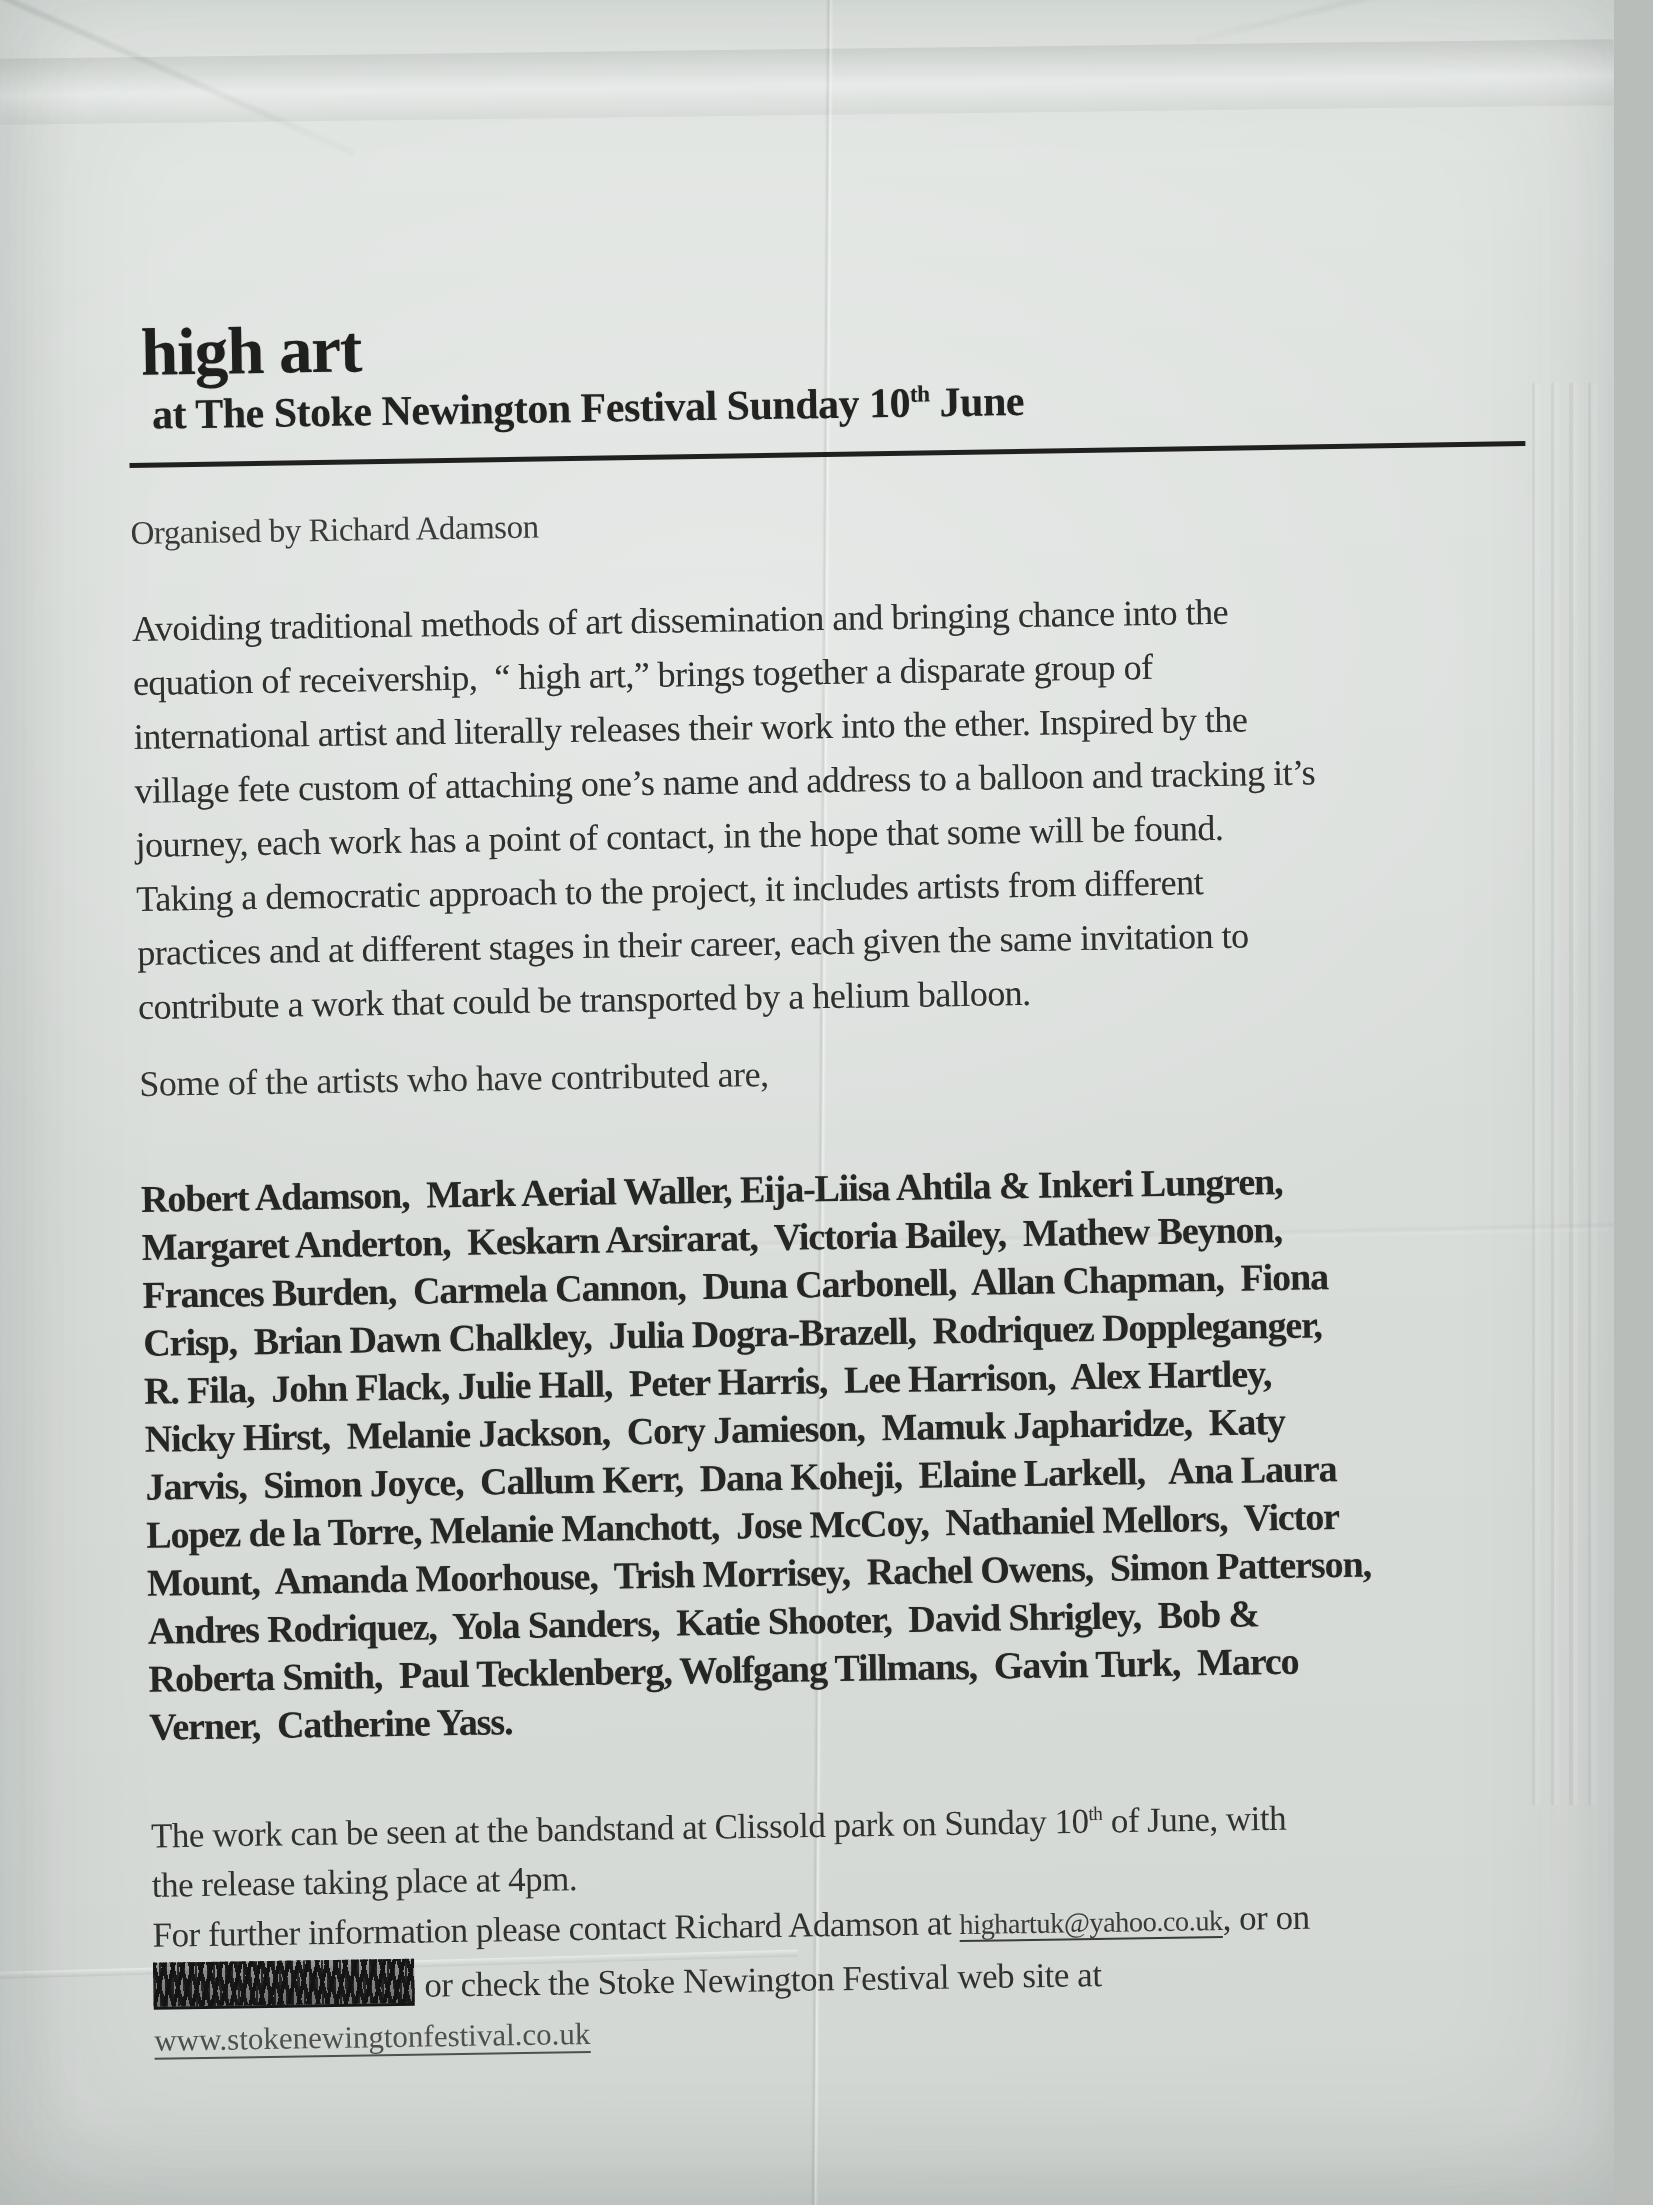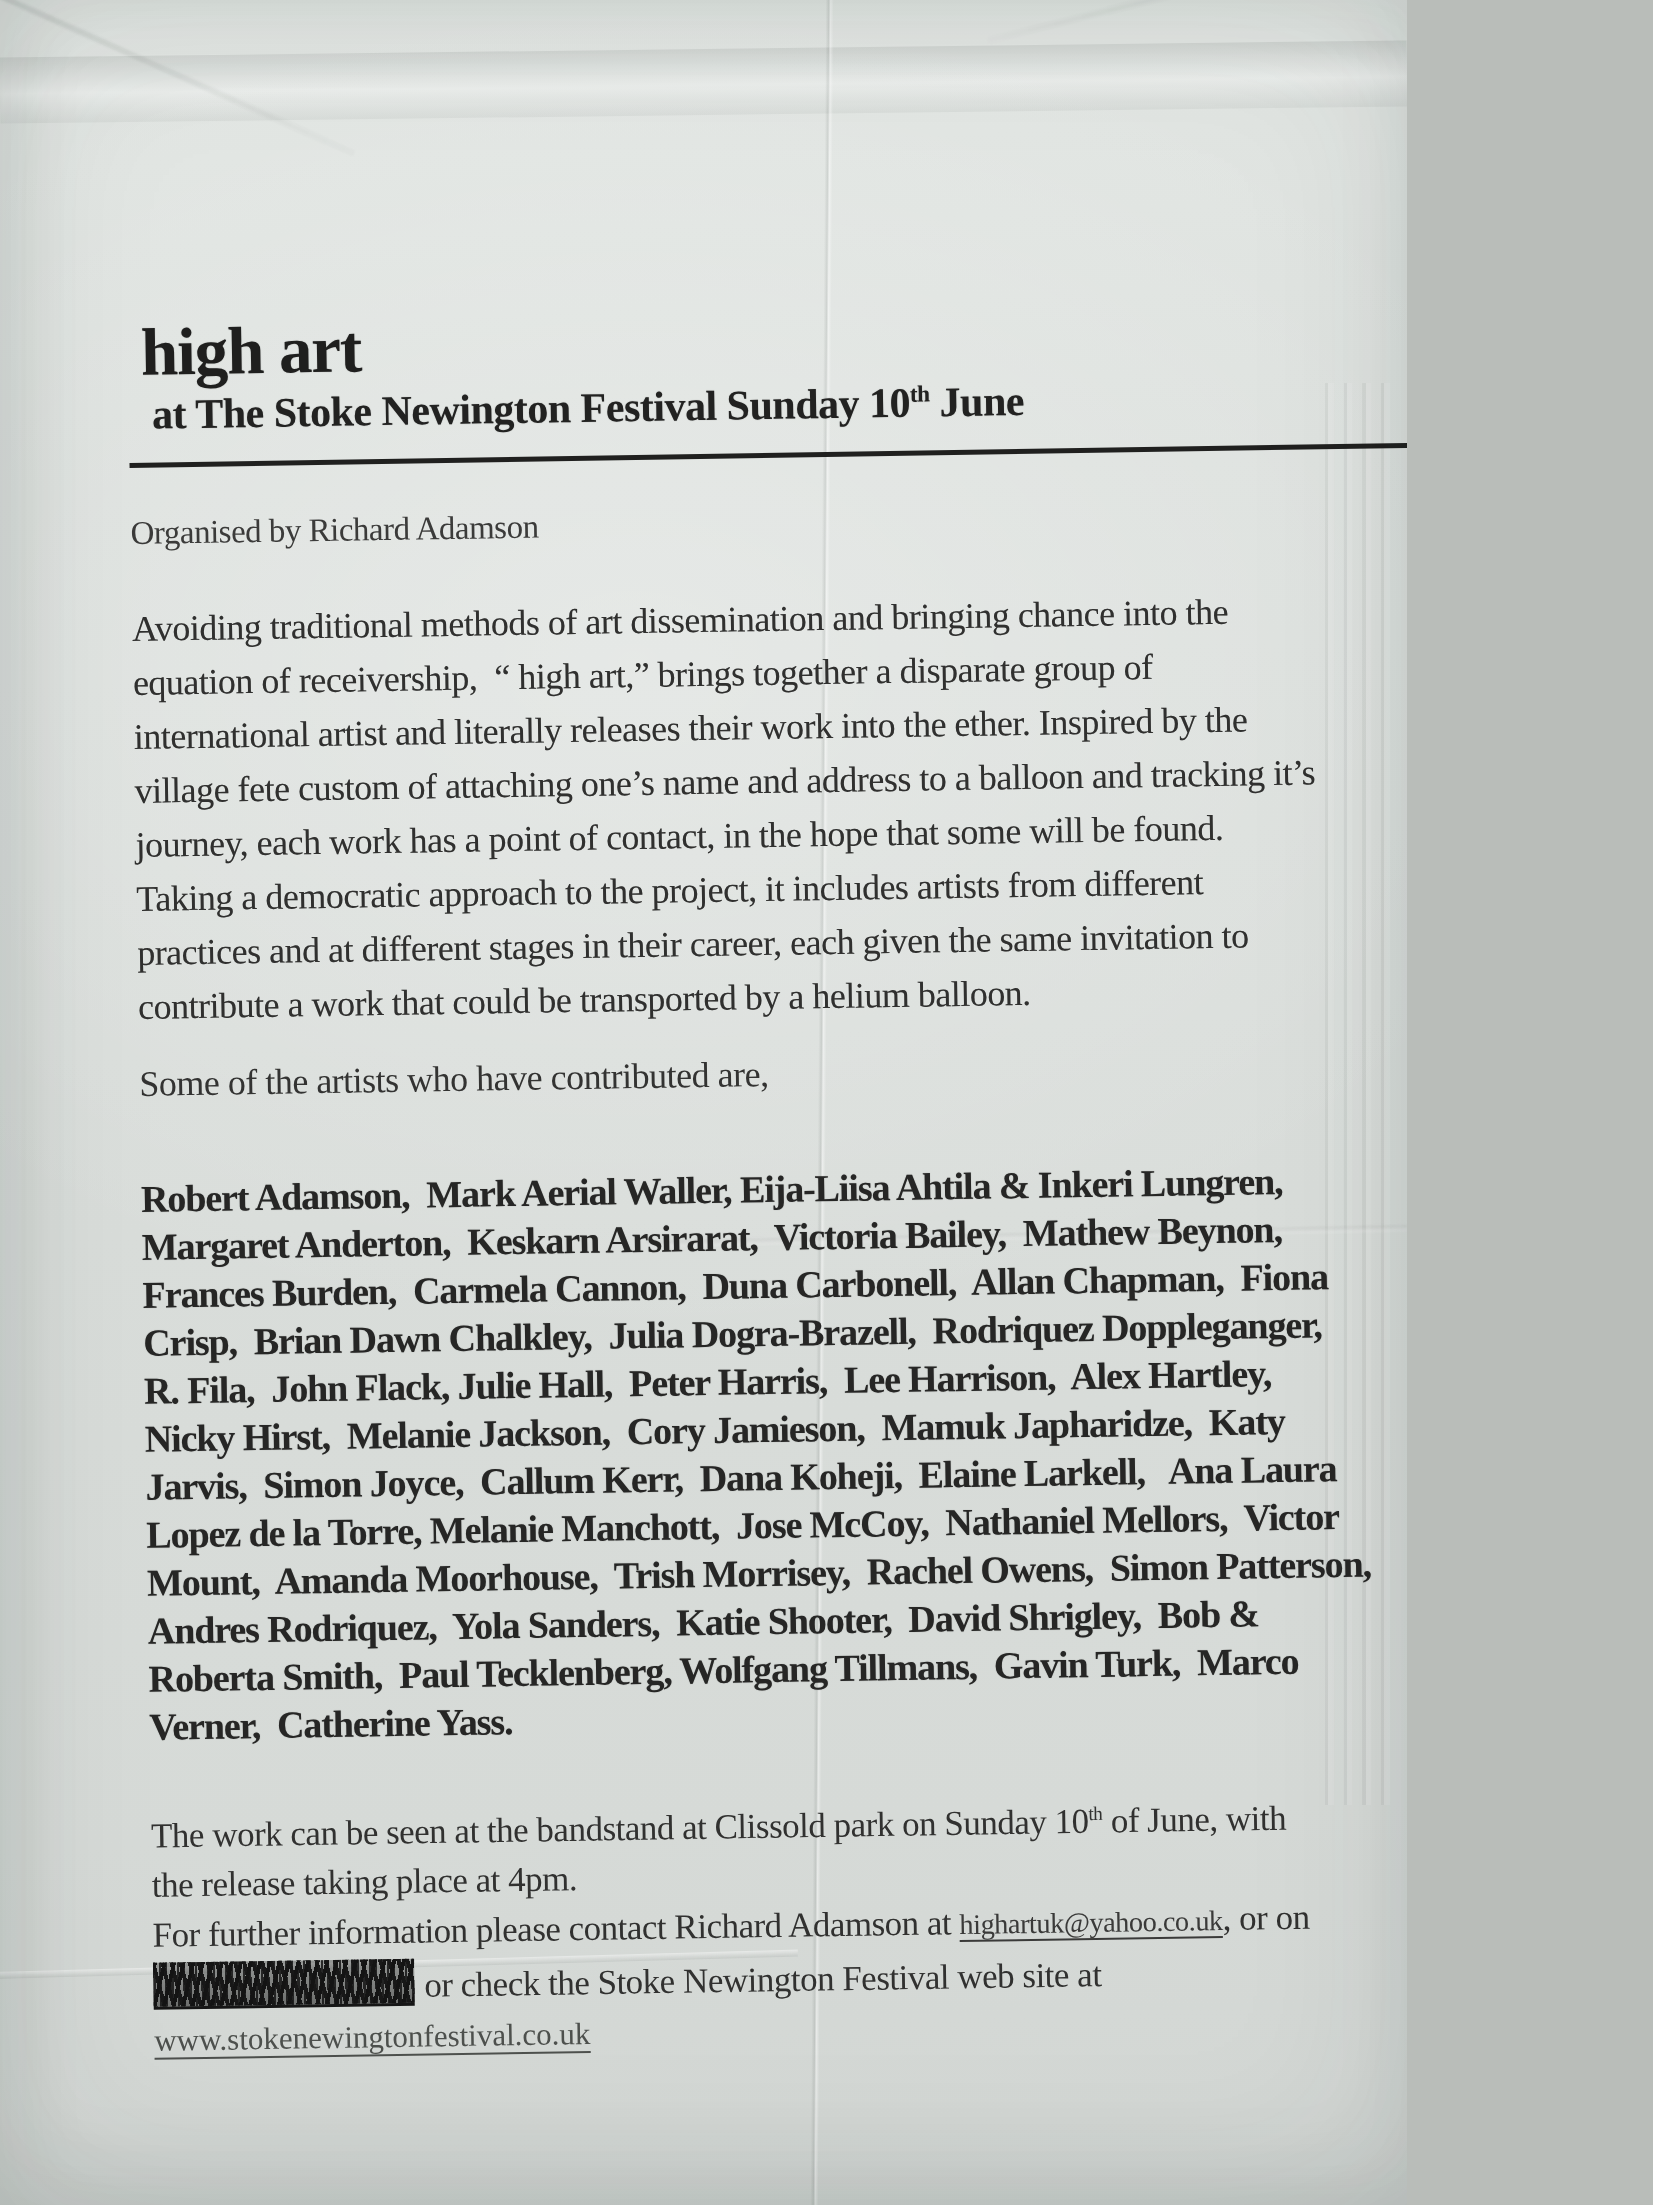--- a/index.html
+++ b/index.html
@@ -2,21 +2,21 @@
 <html style="font-size:8.8px"><head>
 <meta charset="utf-8">
 <style>
   html, body {
     margin: 0;
     padding: 0;
     background: #b9bdb9;
   }
   .paper {
     position: relative;
-    width: 1407px;
+    width: 1614px;
     height: 2205px;
     background:
       radial-gradient(ellipse 1422px 984px at 45% 30%, rgba(255,255,255,0.28), rgba(255,255,255,0) 70%),
       linear-gradient(178deg, #e3e7e4 0%, #dde1de 22%, #d9ddda 55%, #d6dad7 82%, #d2d6d3 100%);
     overflow: hidden;
     font-family: "Liberation Serif", "DejaVu Serif", serif;
     color: #2e2e2e;
   }
   .paper::after {
     content: "";

